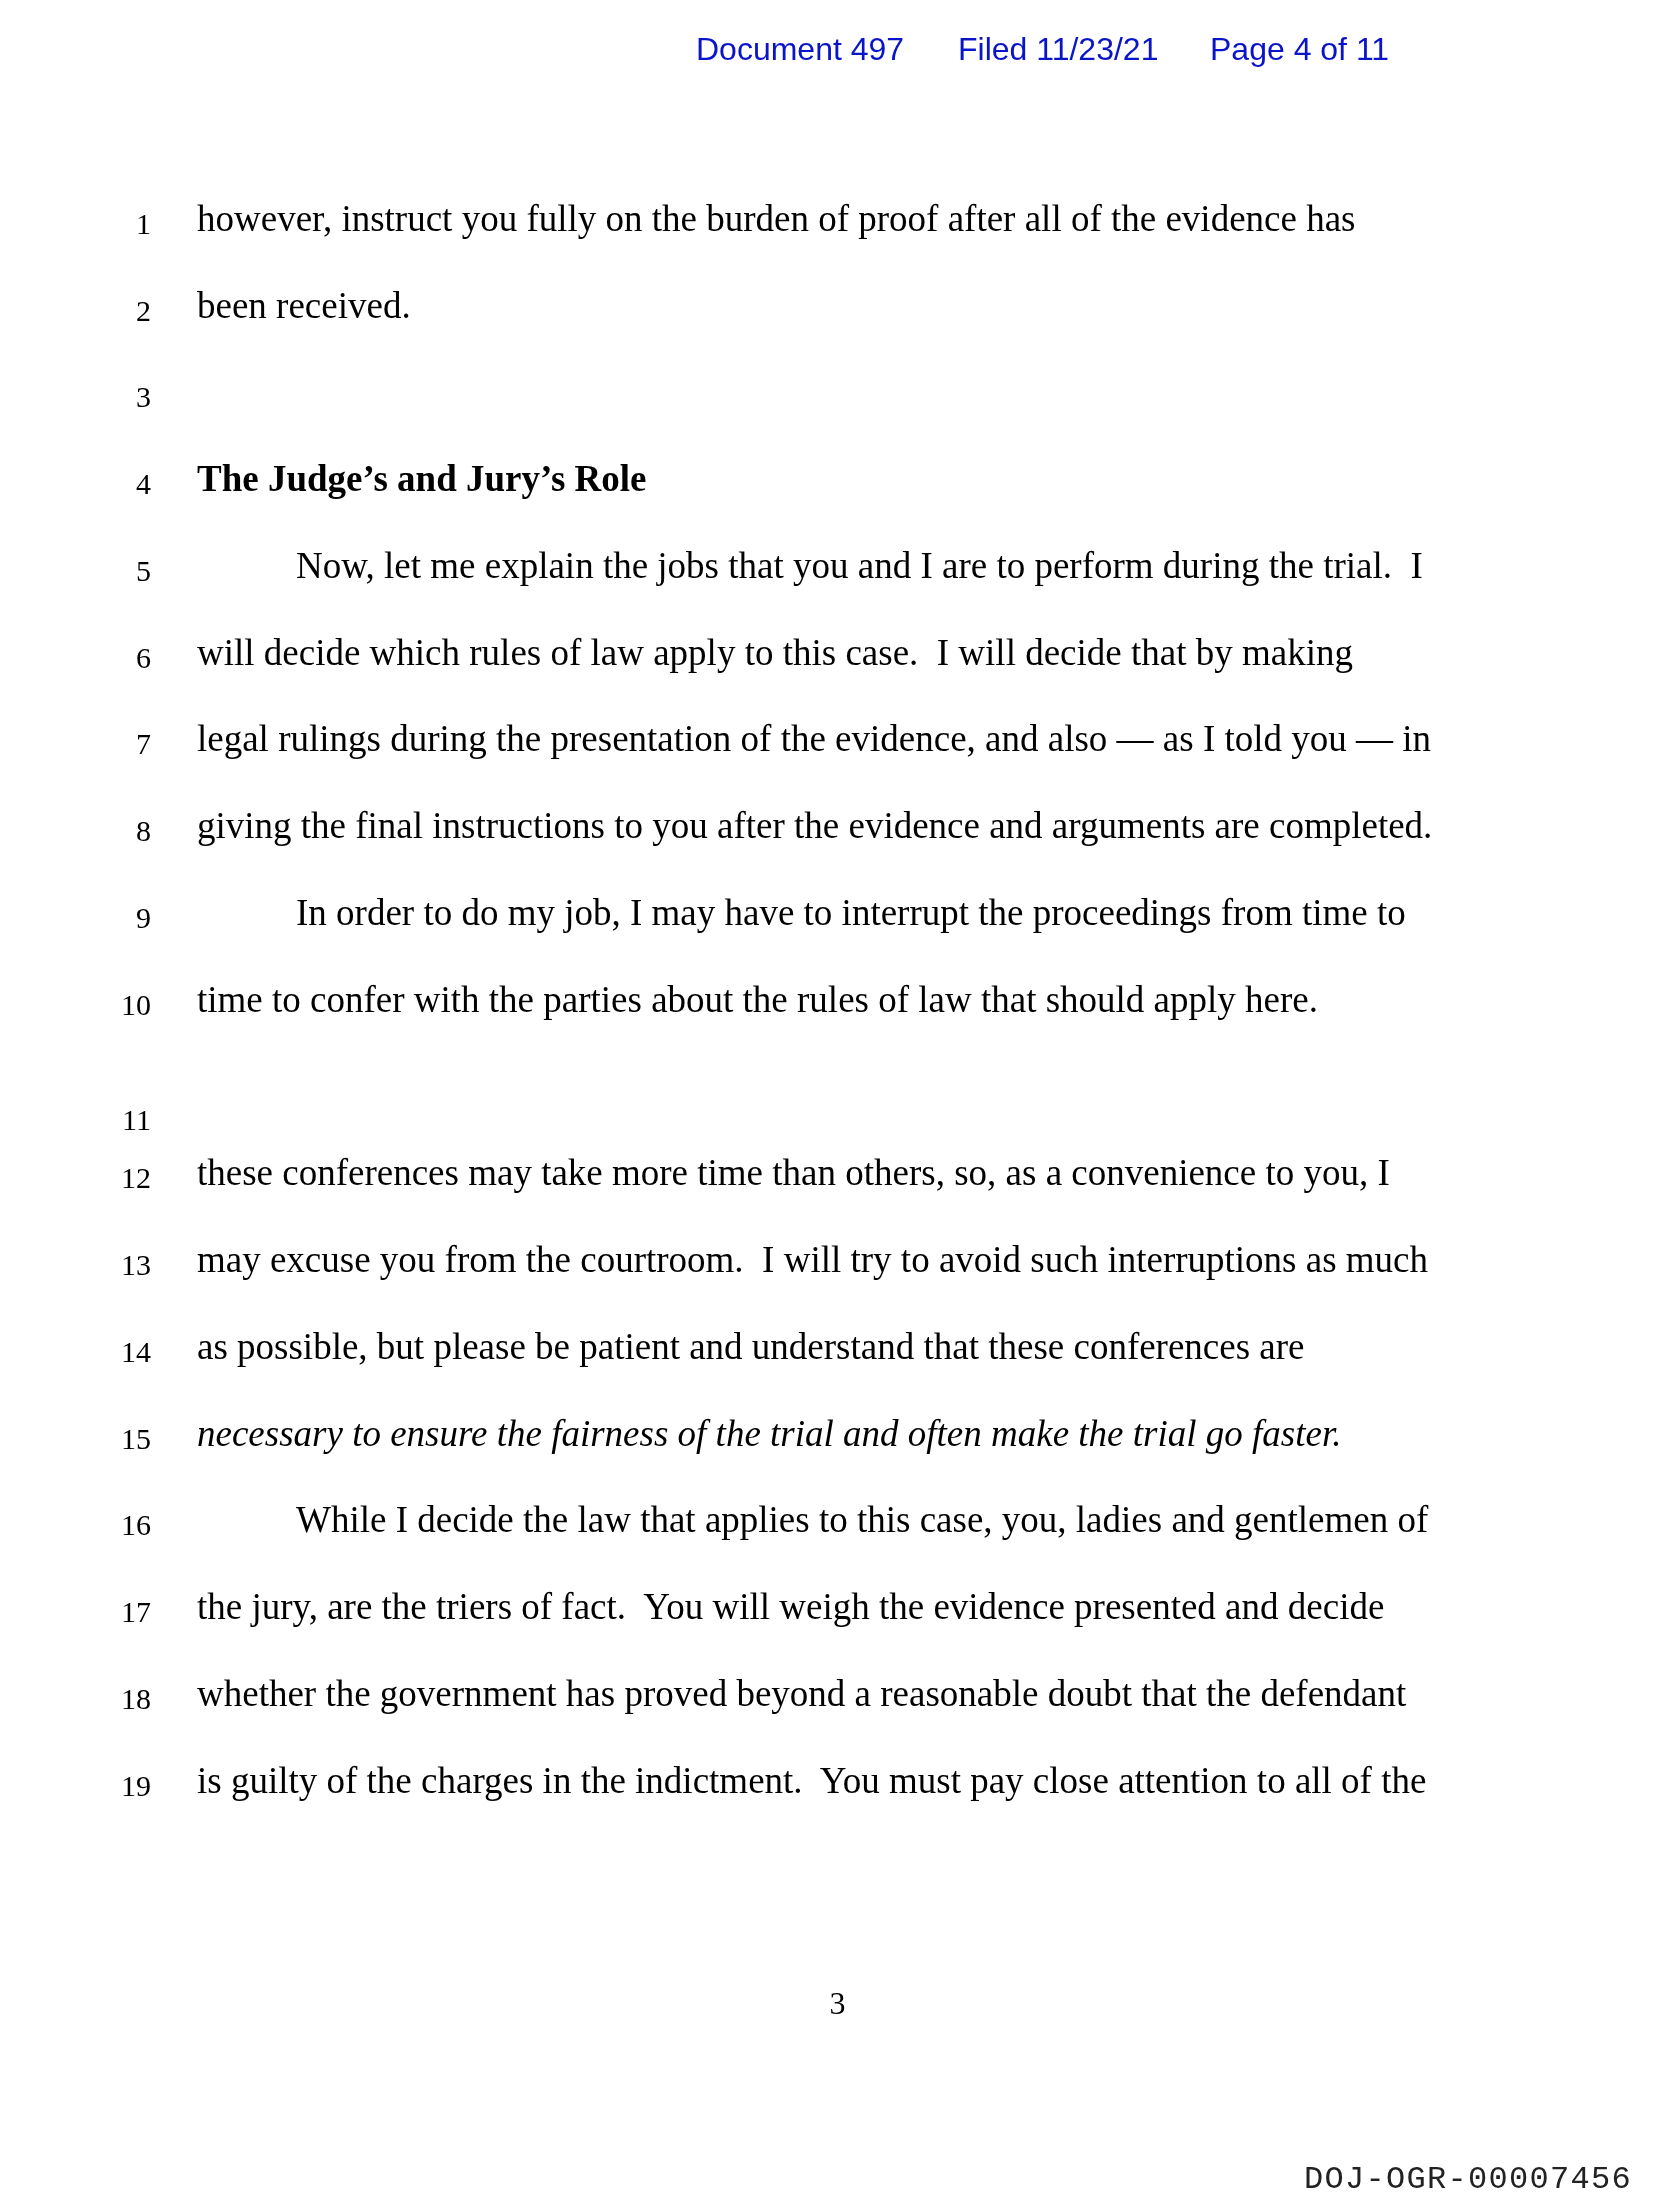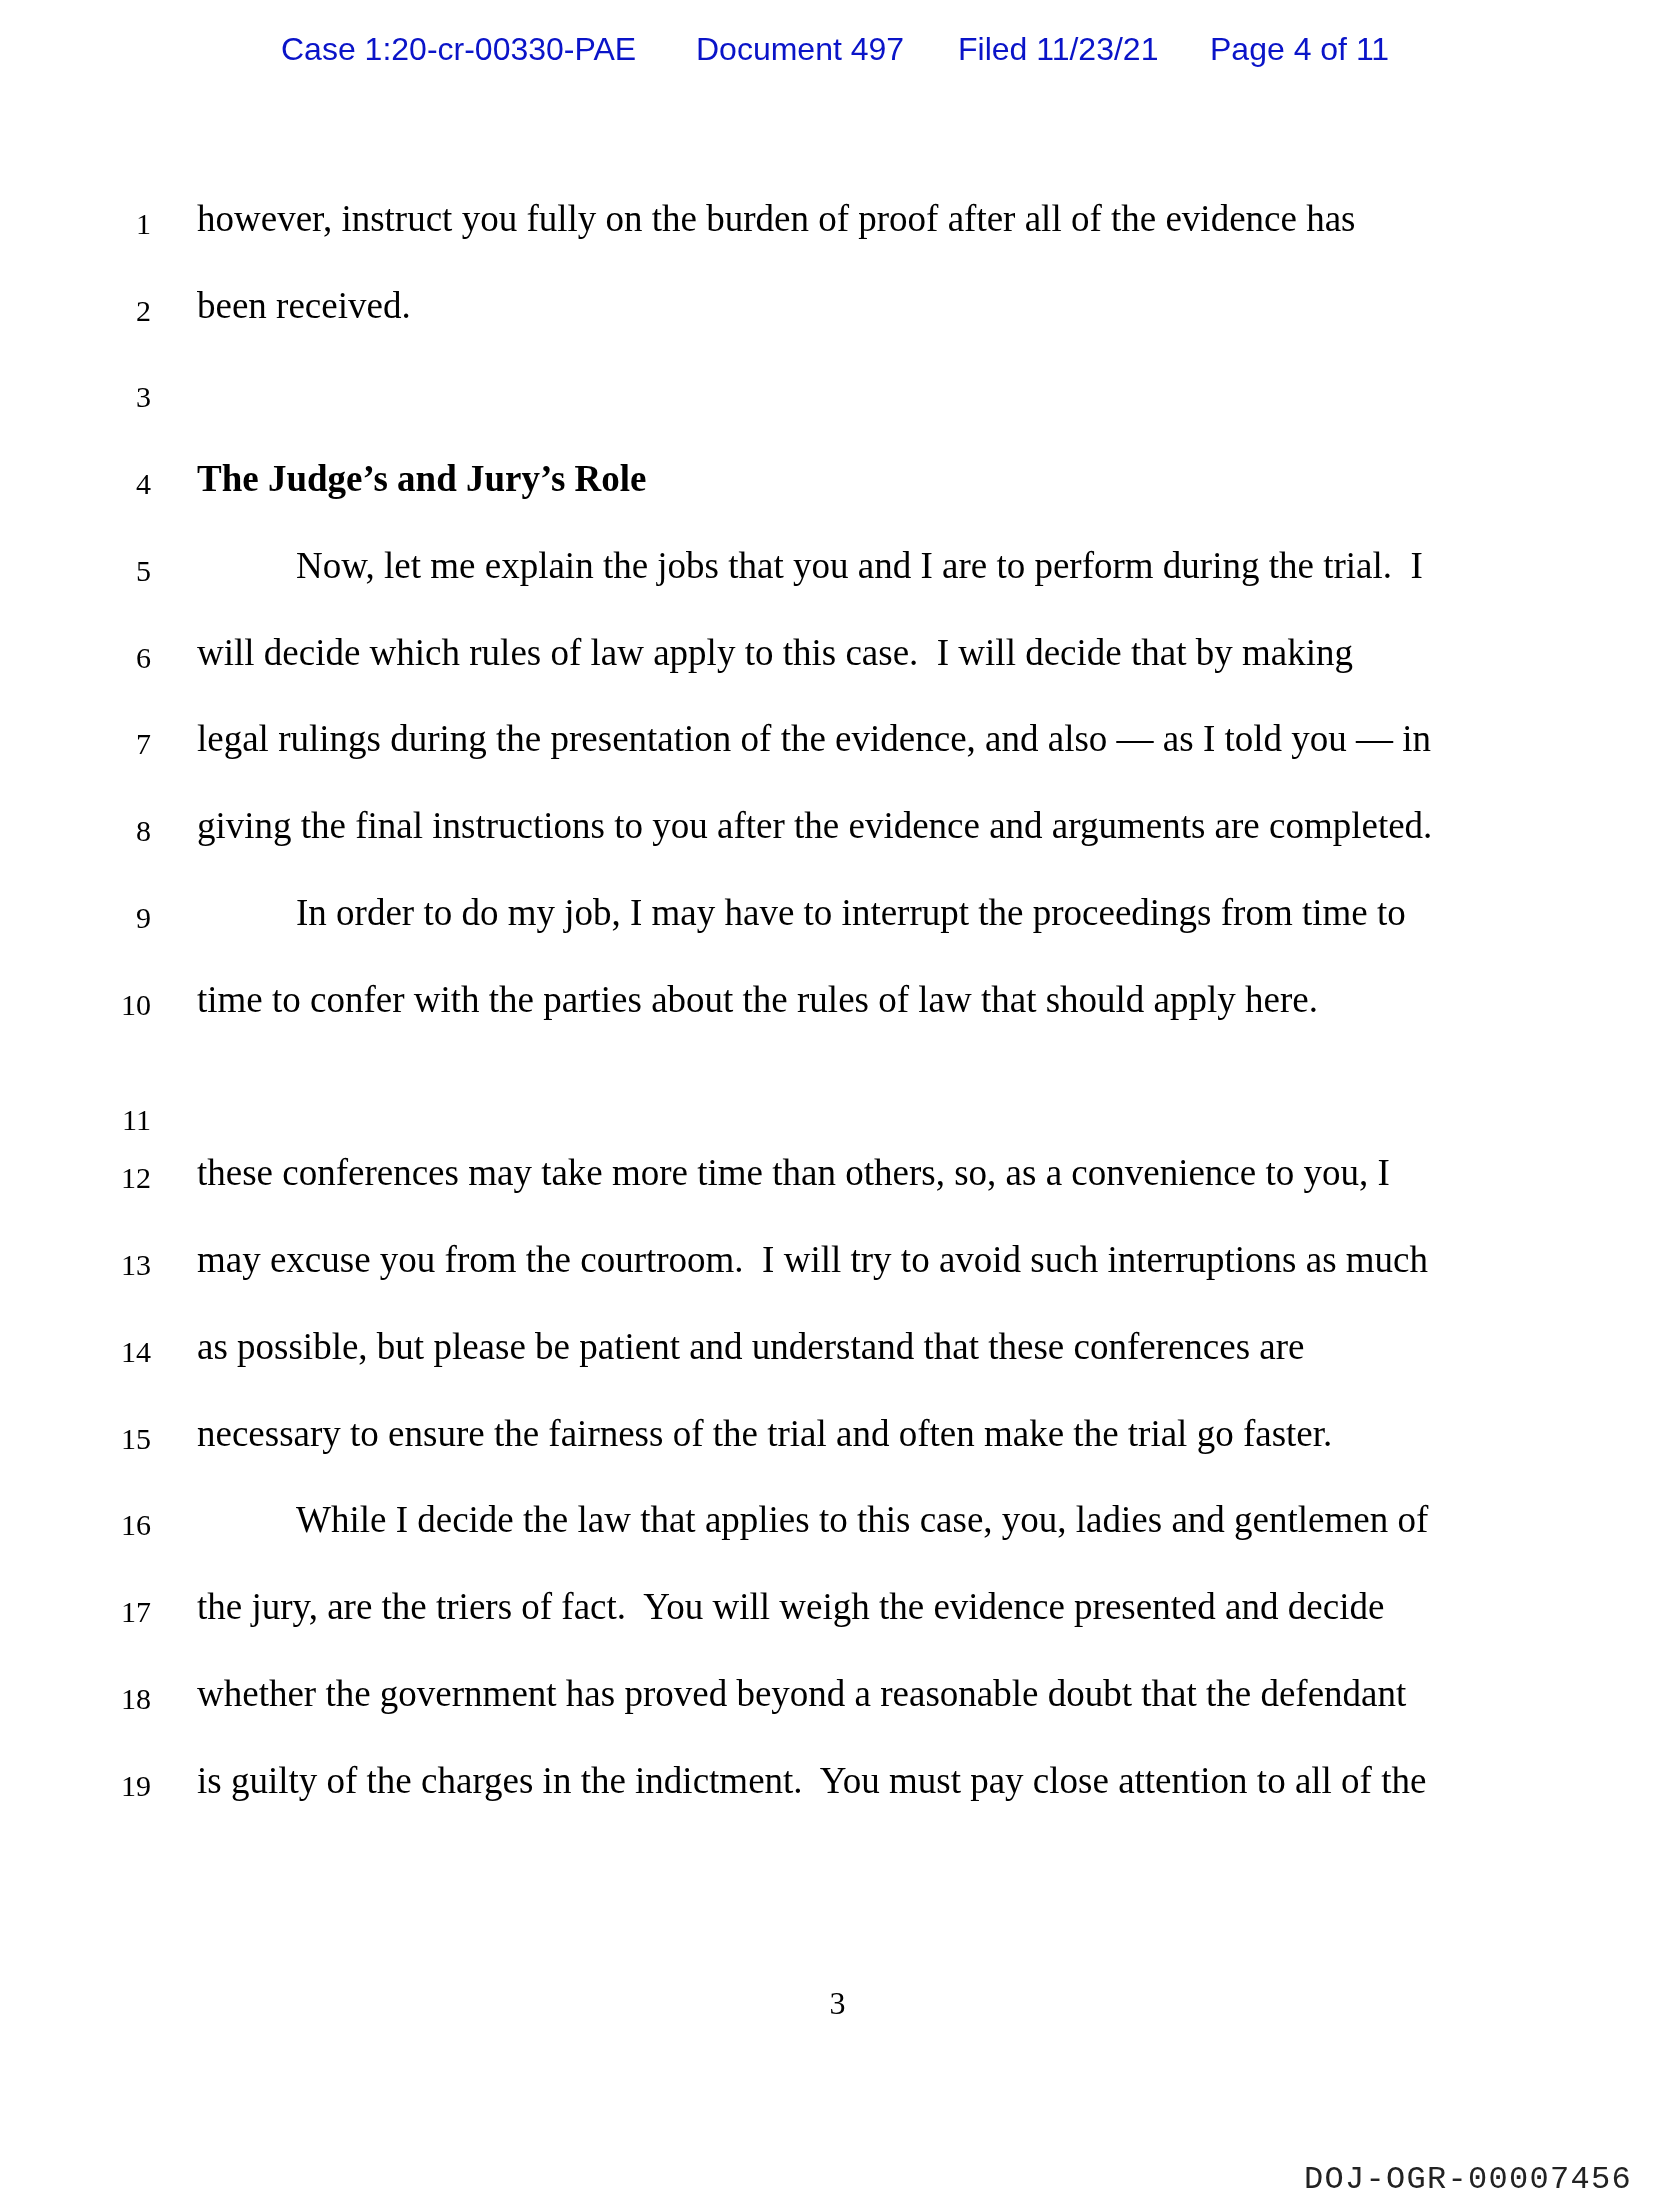--- a/index.html
+++ b/index.html
@@ -88,21 +88,20 @@
       letter-spacing: 1.3px;
       line-height: 39px;
       color: #222;
       white-space: nowrap;
     }
   </style>
 </head>
 <body>
 
 <div class="header">
-  <span class="h-case">Case 1:20-cr-00330-PAE</span>
   <span class="h-doc">Document 497</span>
   <span class="h-filed">Filed 11/23/21</span>
   <span class="h-page">Page 4 of 11</span>
 </div>
 
 <div class="pleading" id="pleading">
     <div class="row" style="top: 196px;">
       <span class="lnum">1</span>
       <span class="ltext" style="white-space: pre;">however, instruct you fully on the burden of proof after all of the evidence has</span>
     </div>
@@ -152,21 +151,21 @@
     <div class="row" style="top: 1237px;">
       <span class="lnum">13</span>
       <span class="ltext" style="white-space: pre;">may excuse you from the courtroom.  I will try to avoid such interruptions as much</span>
     </div>
     <div class="row" style="top: 1324px;">
       <span class="lnum">14</span>
       <span class="ltext" style="white-space: pre;">as possible, but please be patient and understand that these conferences are</span>
     </div>
     <div class="row" style="top: 1411px;">
       <span class="lnum">15</span>
-      <span class="ltext" style="white-space: pre;">necessary to ensure the fairness of the trial and often make the trial go faster.</span>
+      <span class="ltext" style="white-space: pre; font-style: italic;">necessary to ensure the fairness of the trial and often make the trial go faster.</span>
     </div>
     <div class="row" style="top: 1497px;">
       <span class="lnum">16</span>
       <span class="ltext indent" style="white-space: pre;">While I decide the law that applies to this case, you, ladies and gentlemen of</span>
     </div>
     <div class="row" style="top: 1584px; padding-left: 8px;">
       <span class="lnum">17</span>
       <span class="ltext" style="white-space: pre;">the jury, are the triers of fact.  You will weigh the evidence presented and decide</span>
     </div>
     <div class="row" style="top: 1671px;">

